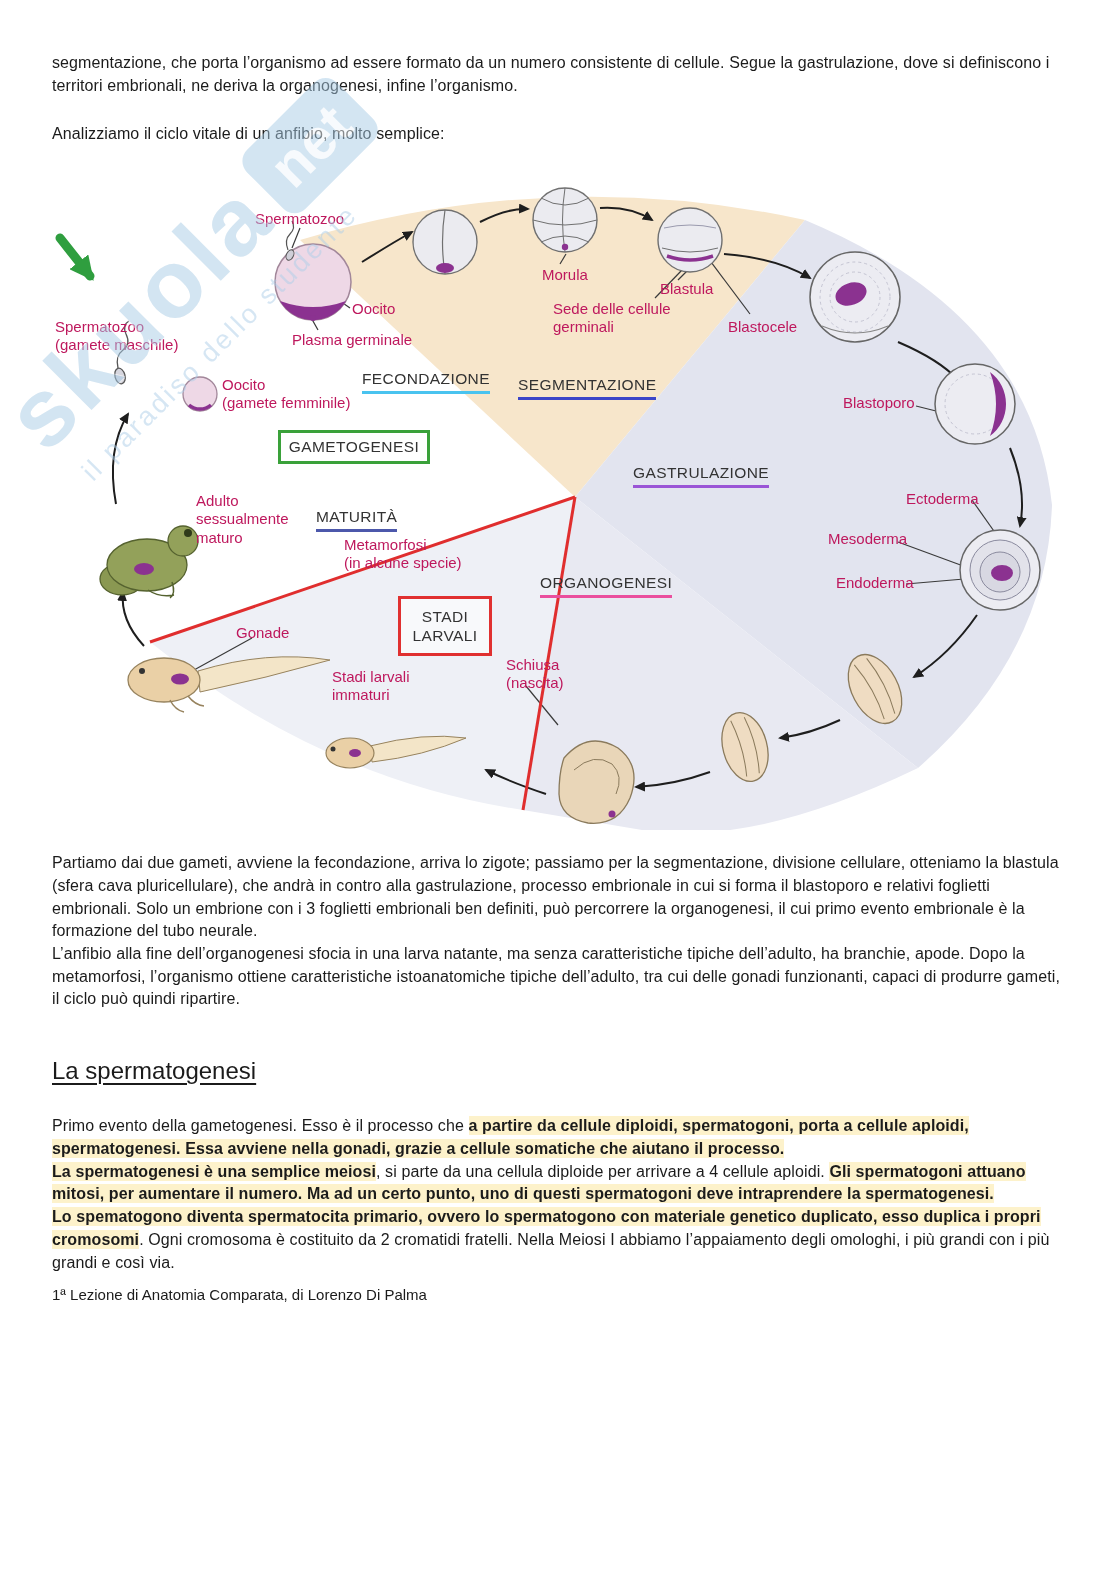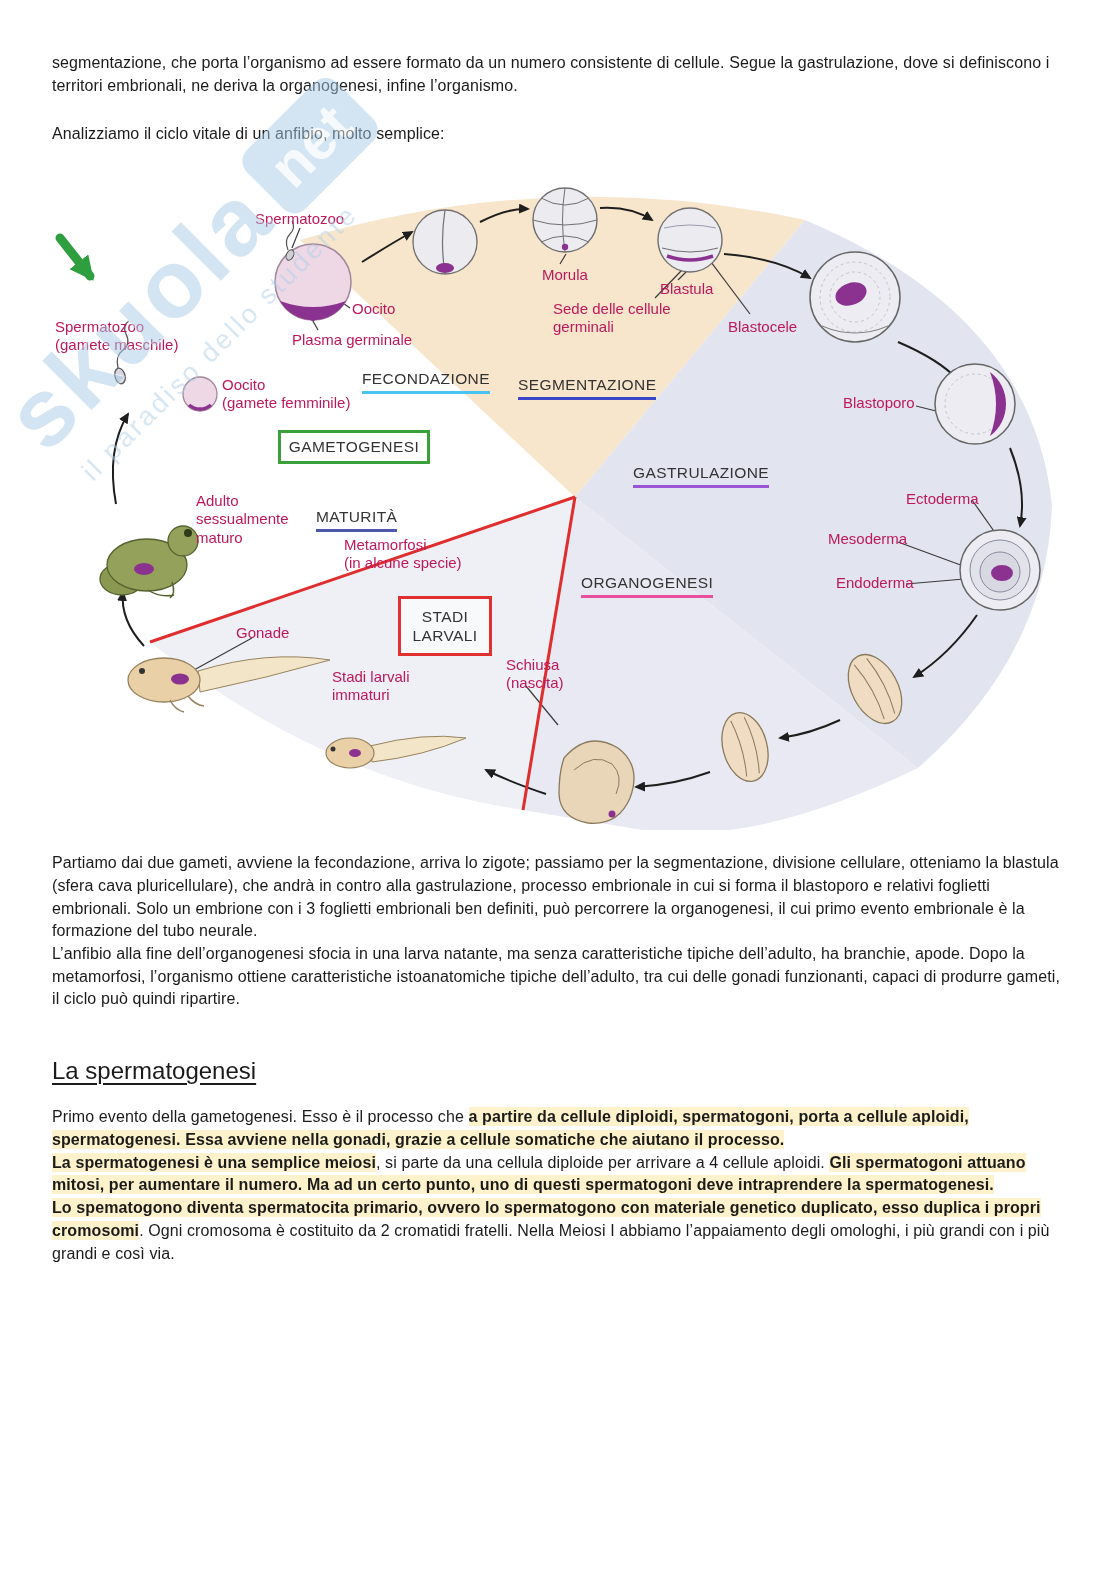--- a/index.html
+++ b/index.html
@@ -20,21 +20,21 @@
   .box{position:absolute;display:flex;align-items:center;justify-content:center;text-align:center;font-size:15.5px;letter-spacing:.4px;color:#333;background:rgba(255,255,255,.6);z-index:4;white-space:pre-line;line-height:1.25}
   .box-green{border:3px solid #3aa13a;width:152px;height:34px}
   .box-red{border:3px solid #e03030;width:94px;height:60px}
   .watermark{position:absolute;left:88px;top:350px;transform:rotate(-45deg);transform-origin:0 100%;z-index:2;pointer-events:none;opacity:.5}
   .wm-row{display:flex;align-items:center;gap:14px}
   .wm-skuola{font-size:96px;font-weight:bold;color:#a8cce6;letter-spacing:4px;text-shadow:0 1px 0 #fff,0 -1px 0 #fff,1px 0 0 #fff,-1px 0 0 #fff}
   .wm-net{display:inline-block;font-size:58px;font-weight:bold;color:#f0f7fc;background:#a8cce6;border-radius:16px;padding:8px 20px}
   .wm-tagline{font-size:27px;color:#aecfe9;letter-spacing:3px;margin-top:6px;margin-left:14px}
   .main-block{margin-top:22px}
   .heading{margin-top:46px;font-size:24px;font-weight:400;text-decoration:underline;text-underline-offset:4px}
-  .sperm-block{margin-top:21px}
+  .sperm-block{margin-top:30px}
   .hl{font-weight:bold;background:#fdf2cb;padding:1px 0}
   .footer-note{margin-top:12px;font-size:15px}
 </style>
 </head>
 <body>
 
 <div class="page">
 
   <p class="body-text">segmentazione, che porta l’organismo ad essere formato da un numero consistente di cellule. Segue la gastrulazione, dove si definiscono i territori embrionali, ne deriva la organogenesi, infine l’organismo.</p>
   <p class="body-text lead">Analizziamo il ciclo vitale di un anfibio, molto semplice:</p>
@@ -215,21 +215,21 @@
     <div class="stage u-purple" style="left:581px;top:284px">GASTRULAZIONE</div>
     <div class="lbl" style="left:854px;top:310px">Ectoderma</div>
     <div class="lbl" style="left:776px;top:350px">Mesoderma</div>
     <div class="lbl" style="left:784px;top:394px">Endoderma</div>
     <div class="lbl" style="left:144px;top:312px">Adulto
 sessualmente
 maturo</div>
     <div class="stage u-navy" style="left:264px;top:328px">MATURITÀ</div>
     <div class="lbl" style="left:292px;top:356px">Metamorfosi
 (in alcune specie)</div>
-    <div class="stage u-pink" style="left:529px;top:394px">ORGANOGENESI</div>
+    <div class="stage u-pink" style="left:488px;top:394px">ORGANOGENESI</div>
     <div class="box box-red" style="left:346px;top:416px">STADI
 LARVALI</div>
     <div class="lbl" style="left:184px;top:444px">Gonade</div>
     <div class="lbl" style="left:280px;top:488px">Stadi larvali
 immaturi</div>
     <div class="lbl" style="left:454px;top:476px">Schiusa
 (nascita)</div>
   </div>
 
   <p class="body-text main-block">
@@ -238,20 +238,21 @@
   </p>
 
   <h2 class="heading">La spermatogenesi</h2>
 
   <p class="body-text sperm-block">
     <span>Primo evento della gametogenesi. Esso è il processo che </span><span class="hl">a partire da cellule diploidi, spermatogoni, porta a cellule aploidi, spermatogenesi. Essa avviene nella gonadi, grazie a cellule somatiche che aiutano il processo.</span><br>
     <span class="hl">La spermatogenesi è una semplice meiosi</span><span>, si parte da una cellula diploide per arrivare a 4 cellule aploidi. </span><span class="hl">Gli spermatogoni attuano mitosi, per aumentare il numero. Ma ad un certo punto, uno di questi spermatogoni deve intraprendere la spermatogenesi.</span><br>
     <span class="hl">Lo spematogono diventa spermatocita primario, ovvero lo spermatogono con materiale genetico duplicato, esso duplica i propri cromosomi</span><span>. Ogni cromosoma è costituito da 2 cromatidi fratelli. Nella Meiosi I abbiamo l’appaiamento degli omologhi, i più grandi con i più grandi e così via.</span>
   </p>
 
+  <p class="footer-note">1ª Lezione di Anatomia Comparata, di Lorenzo Di Palma</p>
 </div>
 
 <div class="watermark">
   <div class="wm-row">
     <span class="wm-skuola">skuola</span>
     <span class="wm-net">net</span>
   </div>
   <div class="wm-tagline">il paradiso dello studente</div>
 </div>
 

